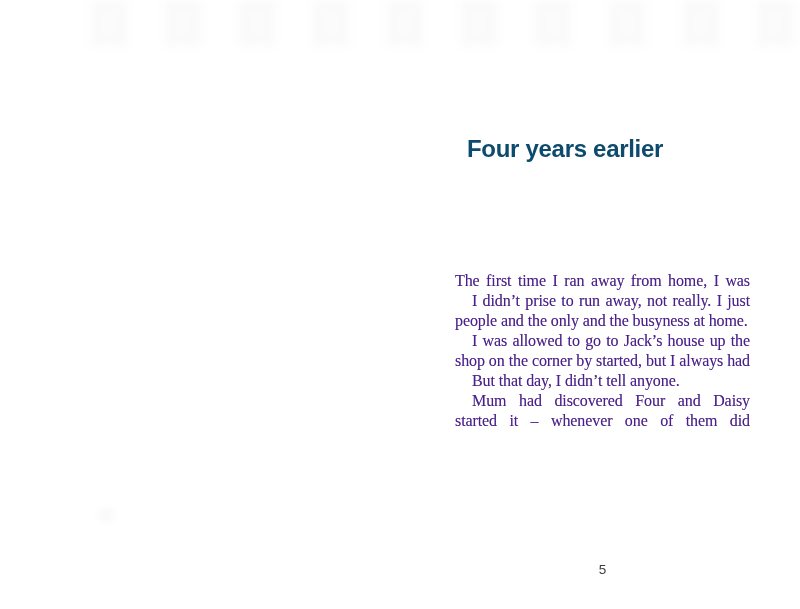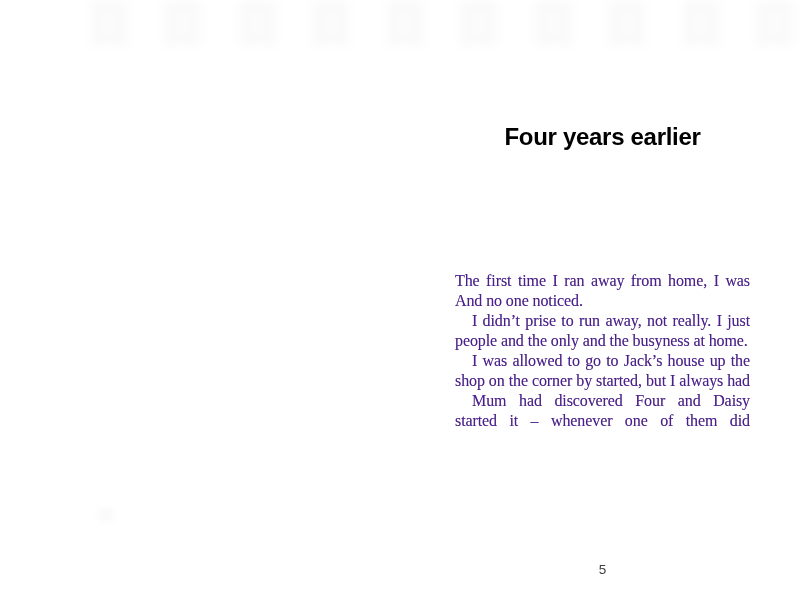--- a/index.html
+++ b/index.html
@@ -49,28 +49,28 @@
     border-radius: 50%;
     filter: blur(3px);
     pointer-events: none;
   }
 
   .chapter-title {
     position: absolute;
     left: 55px;           
     top: 122px;
     width: 295px;
-    margin: 0;
-    text-align: center;
+    margin: 12px;
+    text-align: left;
     font-family: "Liberation Sans", sans-serif;
     font-weight: 700;
     font-size: 24px;
     line-height: 30px;
     letter-spacing: -0.3px;
-    color: #000000;
+    color: #0c4a6e;
   }
 
   .body-text {
     position: absolute;
     left: 55px;           
     top: 271px;
     width: 295px;
     font-size: 16px;
     letter-spacing: -0.1px;
     color: #4c1d95;
@@ -113,24 +113,24 @@
   <div class="ghost-band"></div>
   <div class="smudge"></div>
 
   <div class="page page-left"></div>
 
   <div class="page page-right">
     <h1 class="chapter-title">Four years earlier</h1>
 
     <div class="body-text">
         <div class="line justify"><span>The first time I ran away from home, I was nine years old.</span></div>
-        <div class="line"><span>And no one noticed.</span></div>
         <div class="line justify indent"><span>I didn’t prise to run away, not really. I just wanted to</span></div>
         <div class="line"><span>people and the only and the busyness at home.</span></div>
         <div class="line justify indent"><span>I was allowed to go to Jack’s house up the road or to the</span></div>
         <div class="line justify"><span>shop on the corner by started, but I always had to tell Mum</span></div>
+        <div class="line indent"><span>But that day, I didn’t tell anyone.</span></div>
         <div class="line justify indent"><span>Mum had discovered Four and Daisy drawing on the</span></div>
         <div class="line justify"><span>started it – whenever one of them did something, the other</span></div>
       </div>
 
     <div class="folio">5</div>
   </div>
 </div>
 
 </body></html>

